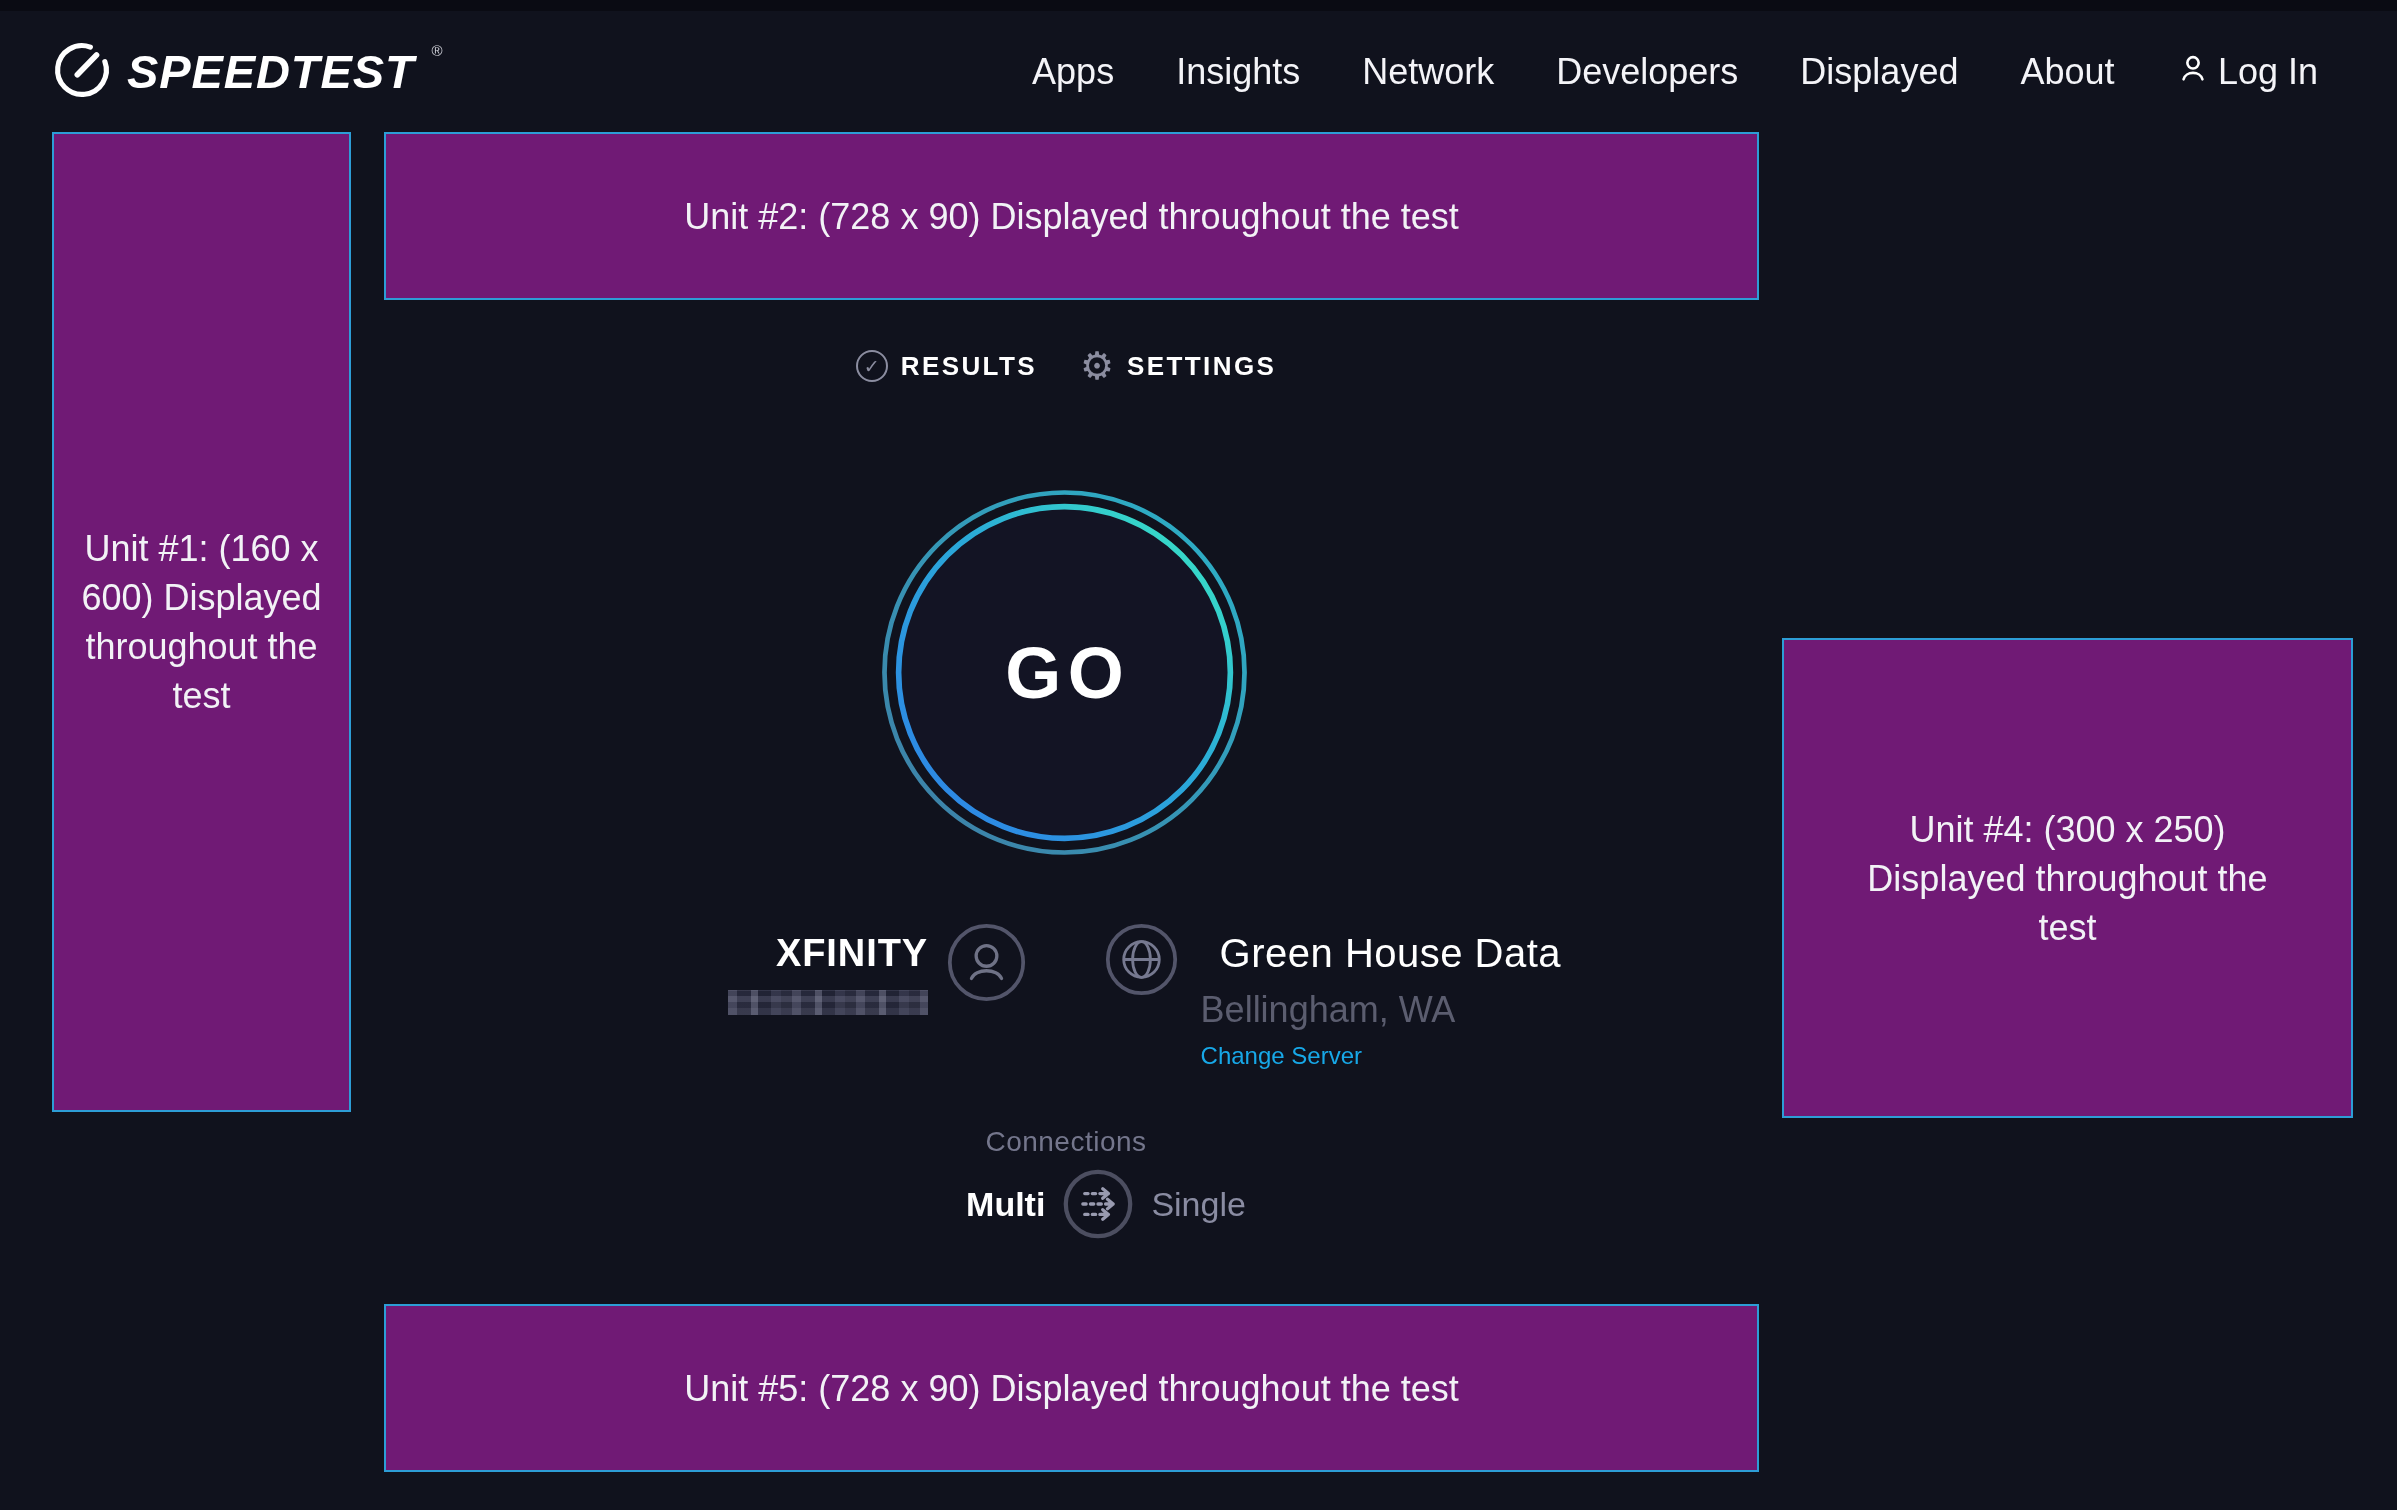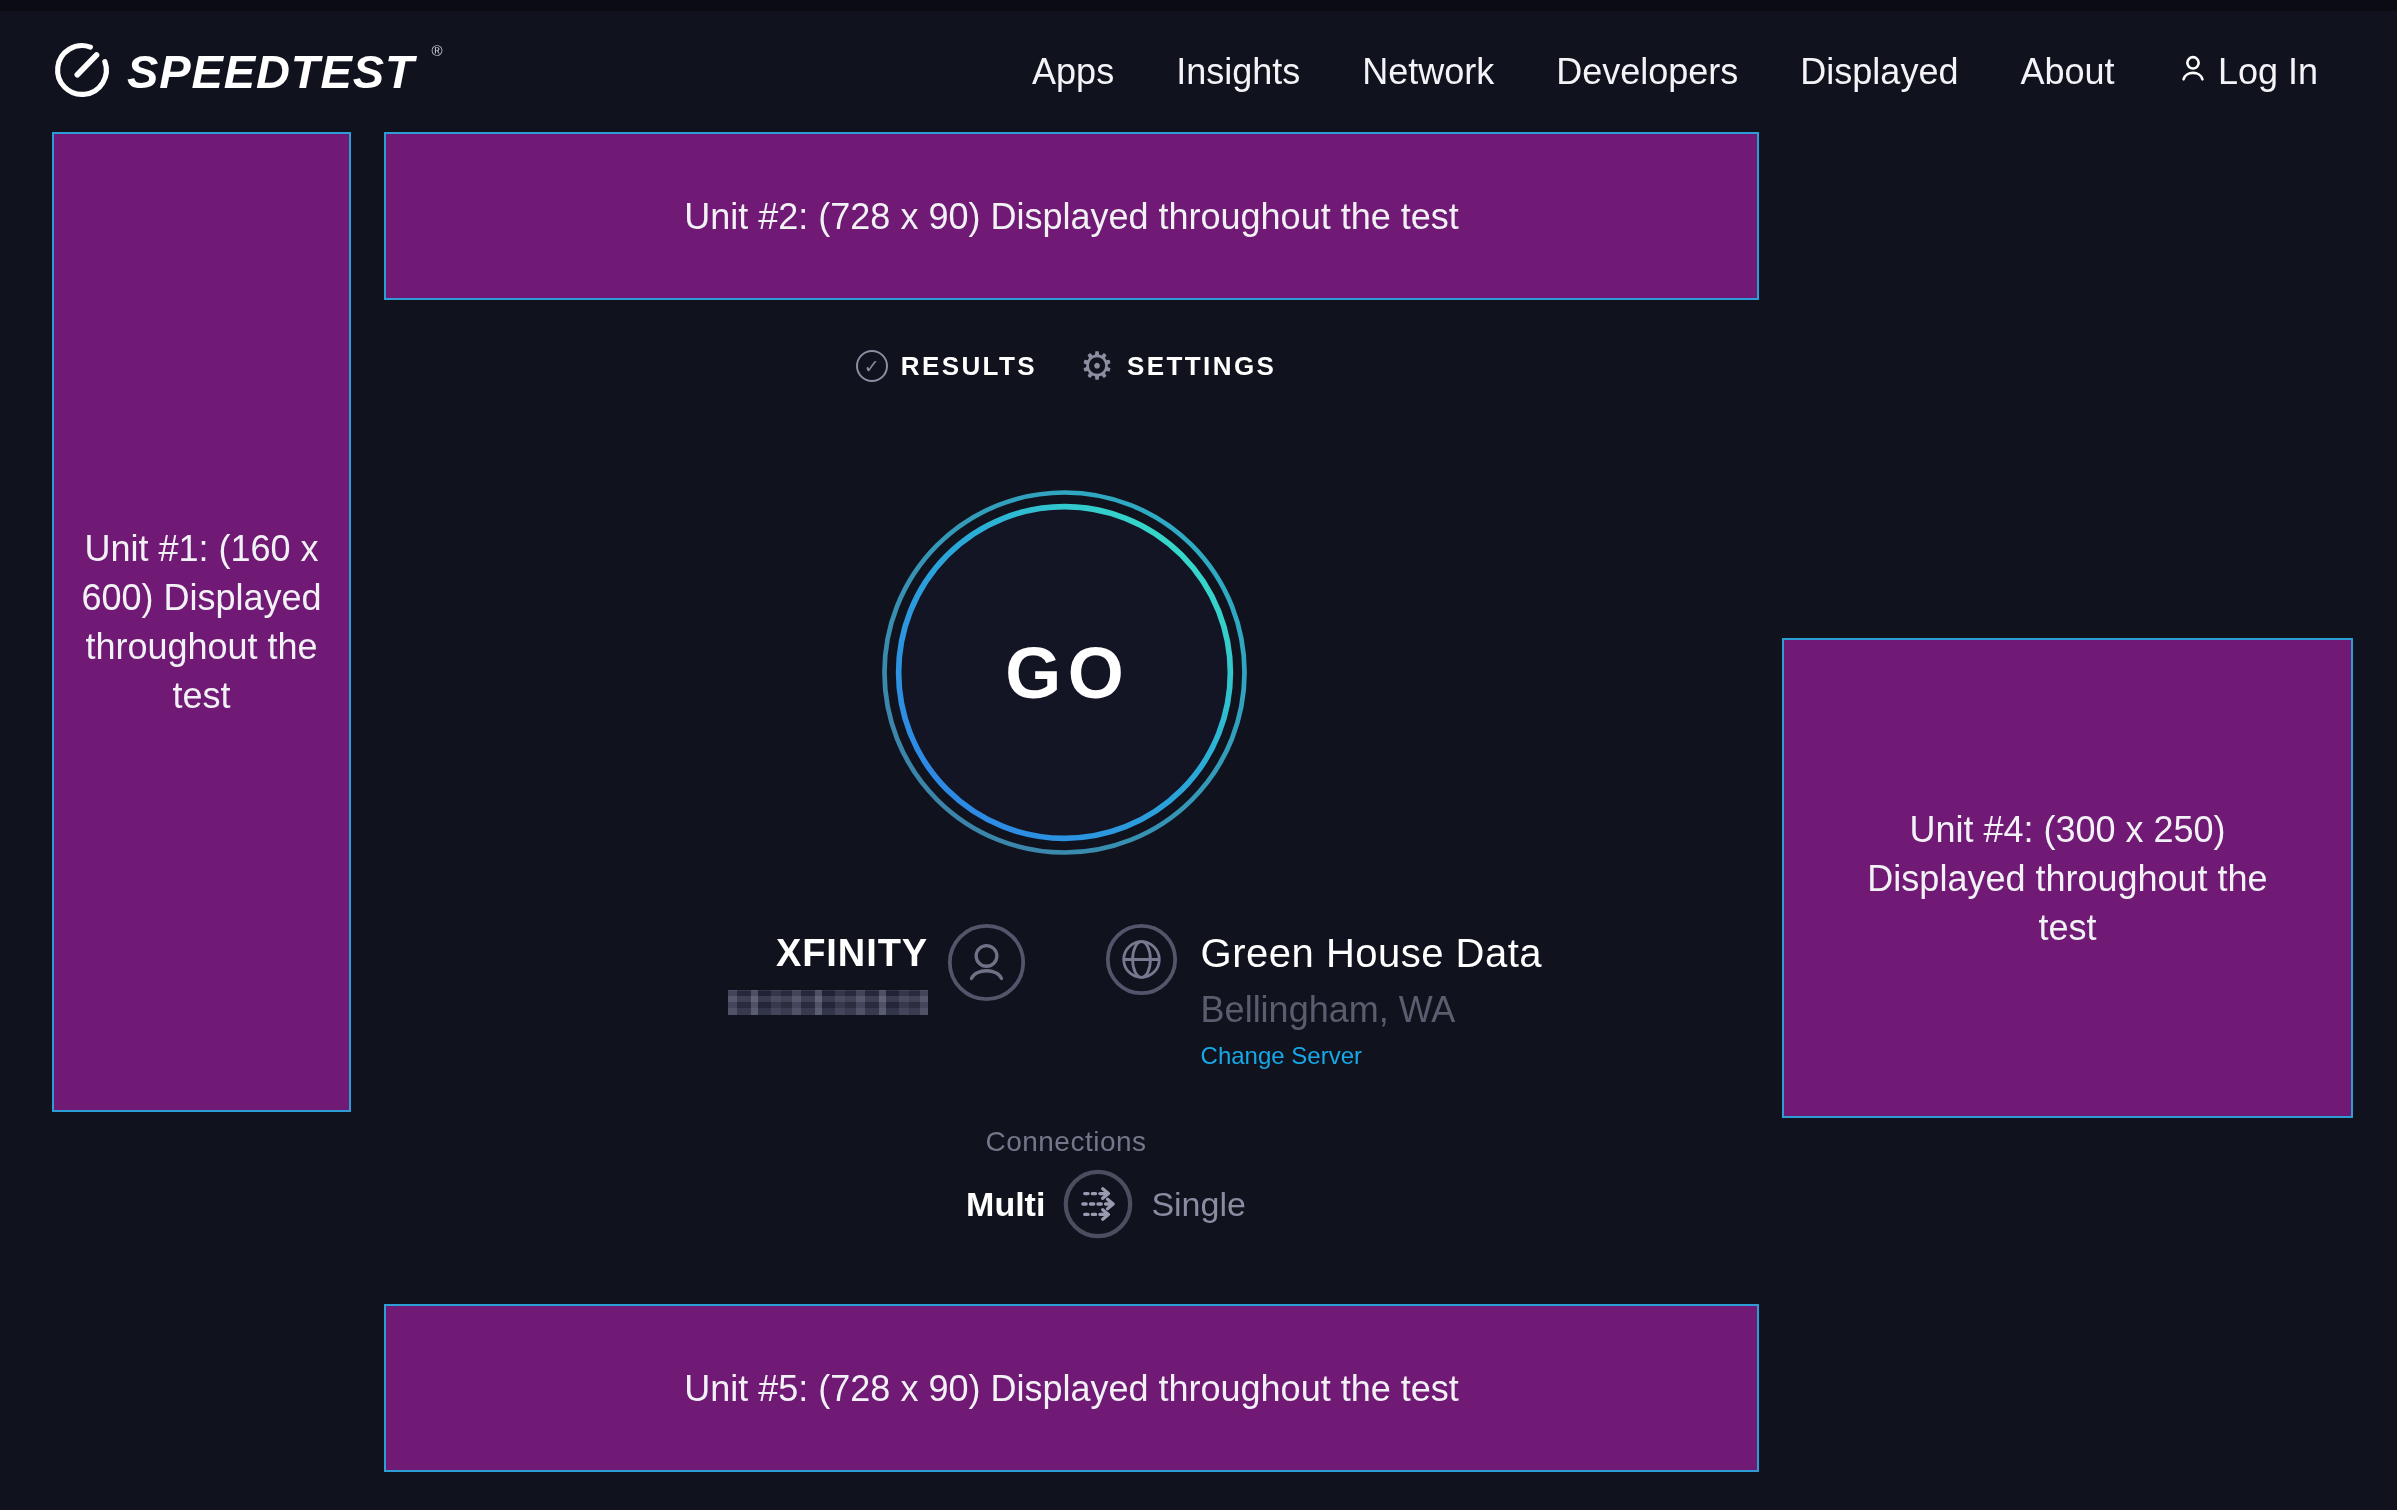--- a/index.html
+++ b/index.html
@@ -51,21 +51,21 @@
   .isp-name{font-size:38px;font-weight:700;letter-spacing:0.9px;color:#fff;}
   .isp-redacted{margin-top:15px;width:200px;height:24.5px;opacity:.85;
       background:
         repeating-linear-gradient(90deg,#3c3d4e 0 9.4px,#191a26 9.4px 22.6px,#4a4b5c 22.6px 30px,#12131e 30px 43px,#2a2b3a 43px 53px,#1c1d29 53px 64px),
         repeating-linear-gradient(0deg,#2a2b38 0 7.5px,#181923 7.5px 13px,#333442 13px 19px,#14151f 19px 24.5px);
       background-blend-mode:screen;}
   .icon-circle{margin-left:19px;}
 
   .server-group{position:absolute;left:754px;top:791px;display:flex;align-items:flex-start;}
   .server-col{margin-left:22.6px;padding-top:7.5px;display:flex;flex-direction:column;}
-  .server-name{font-size:40px;color:#fff;letter-spacing:0.5px;}
+  .server-name{font-size:40px;color:#fff;letter-spacing:0.5px;margin-left:19px;}
   .server-loc{margin-top:13px;font-size:36px;color:#5b5d6f;}
   .server-change{margin-top:11.3px;font-size:24px;color:#17a8e8;cursor:pointer;}
 
   .connections-label{position:absolute;top:994px;left:0;width:100%;text-align:center;
                      font-size:28px;color:#74768c;letter-spacing:0.5px;}
   .connections-row{position:absolute;top:1036px;left:0;width:100%;display:flex;
                    justify-content:center;align-items:center;gap:17px;padding-left:40px;}
   .conn-multi{font-size:34px;font-weight:700;color:#fff;cursor:pointer;}
   .conn-single{font-size:34px;color:#8a8ca2;cursor:pointer;}
   .conn-toggle{cursor:pointer;display:flex;}

